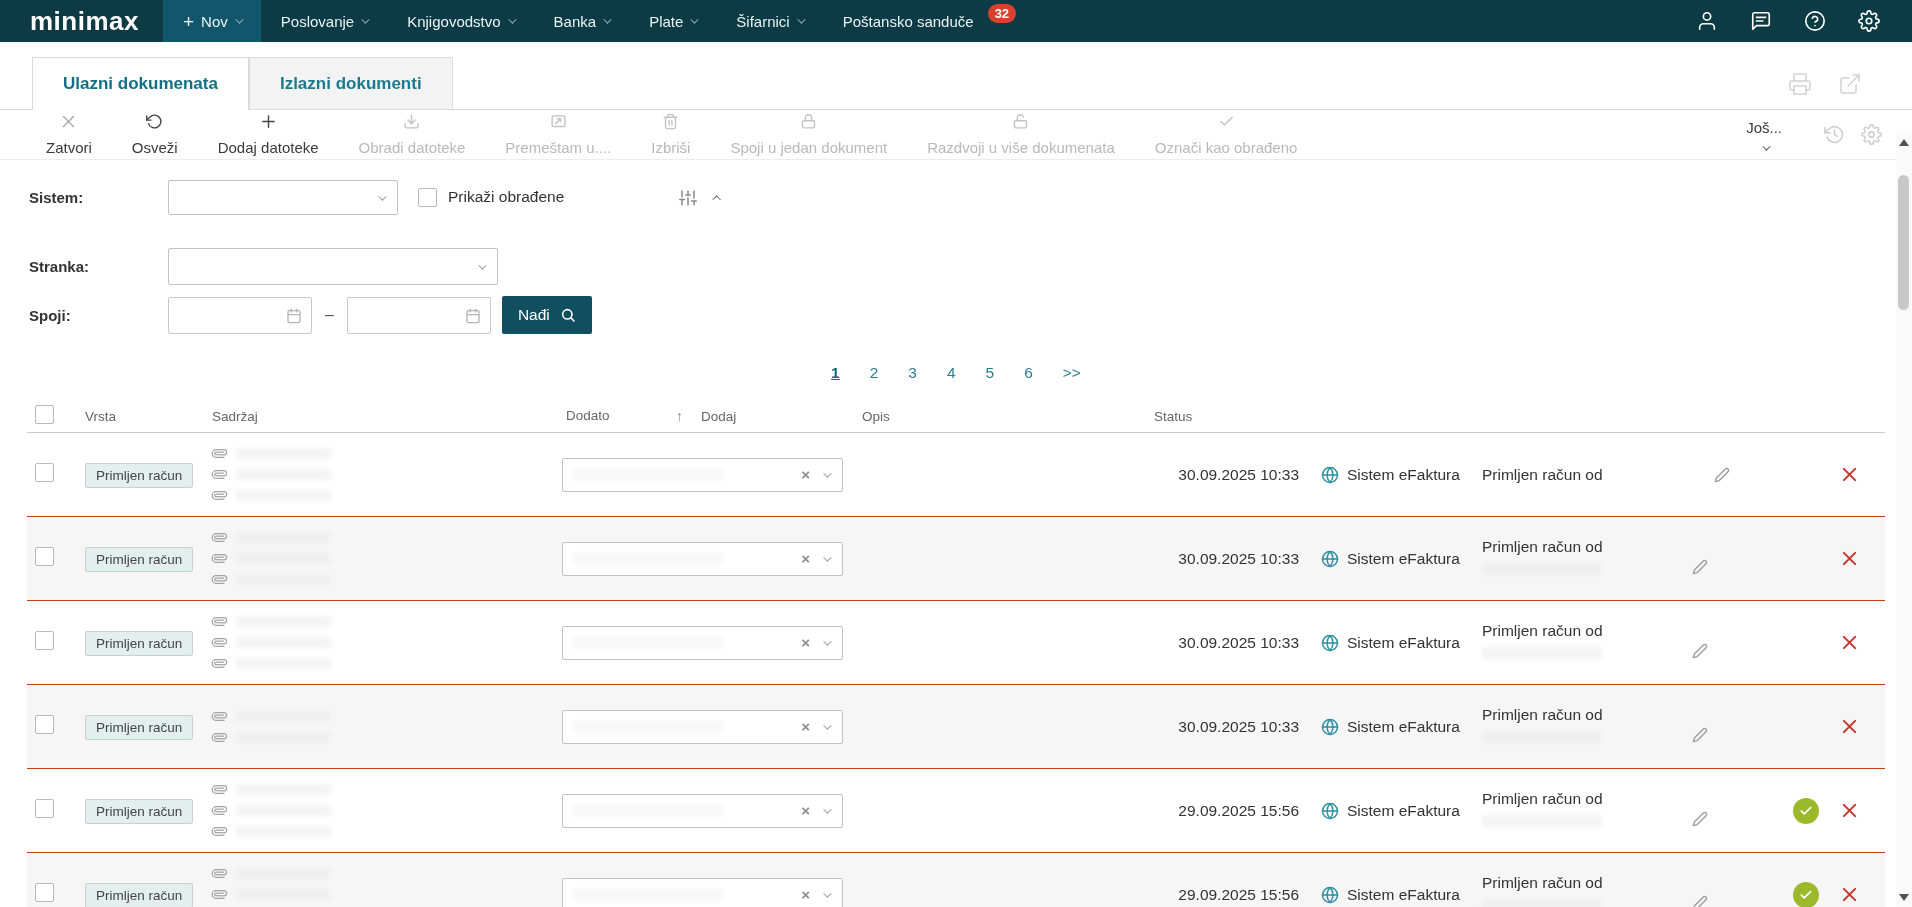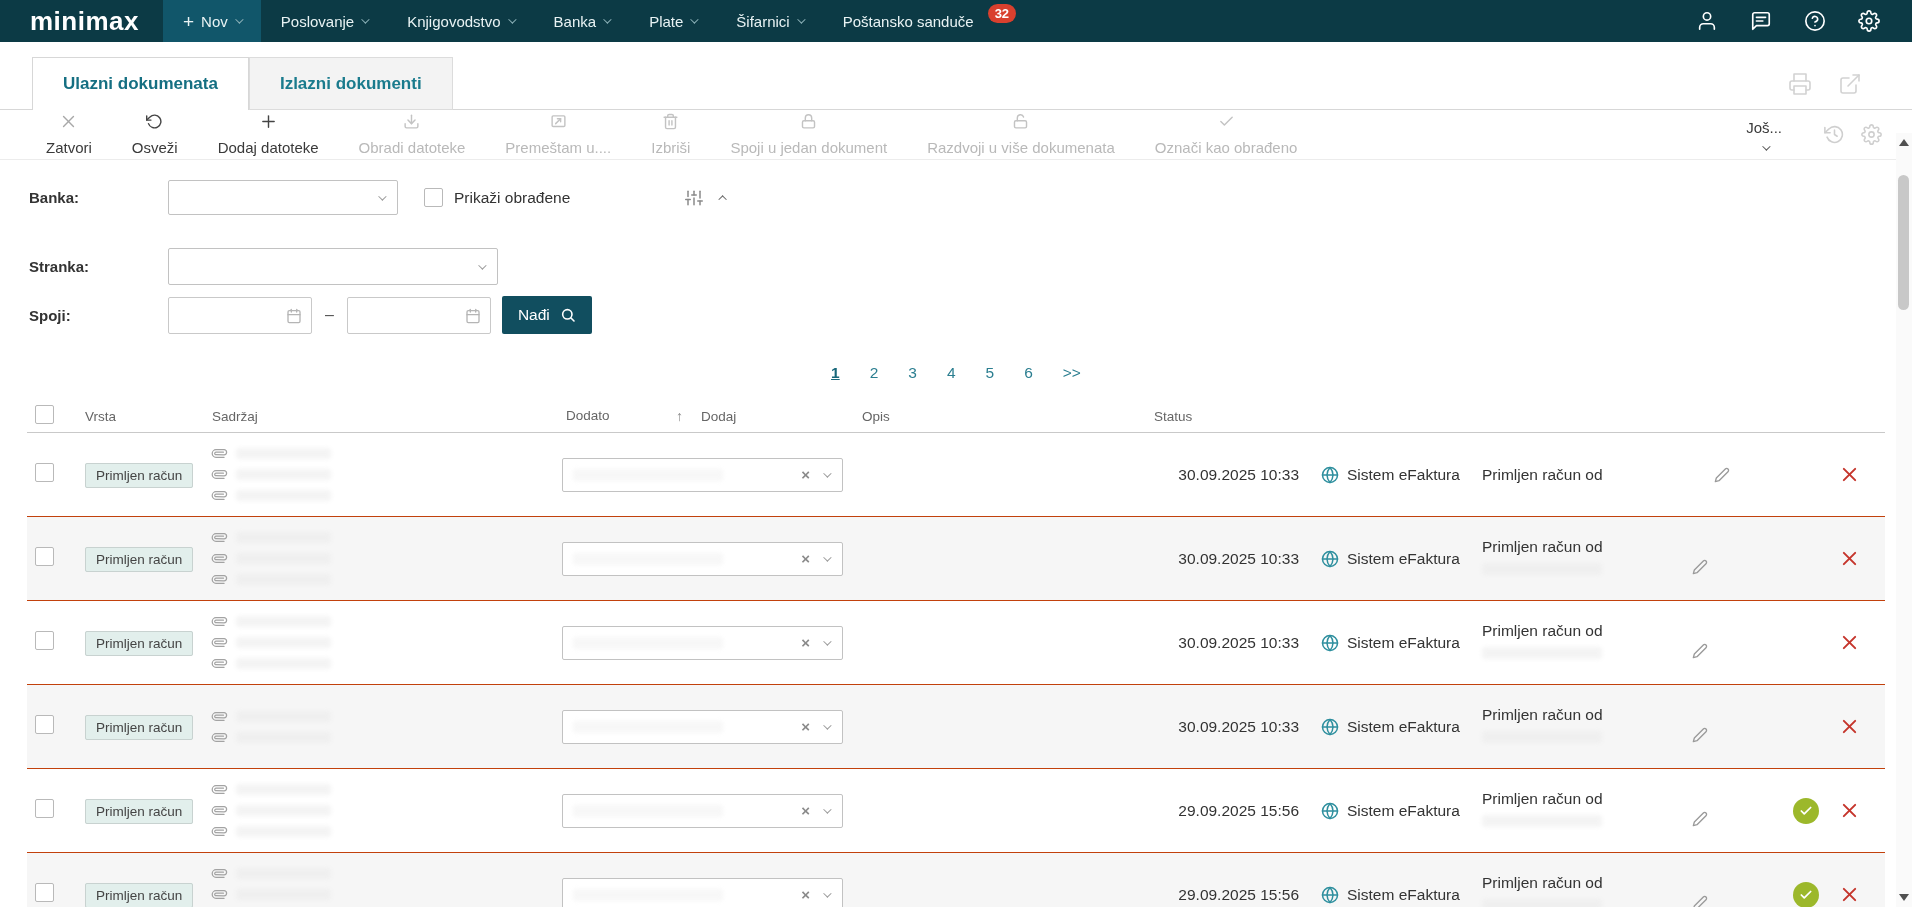--- a/index.html
+++ b/index.html
@@ -51,21 +51,21 @@
   
   .filters{padding:20px 0 16px 29px;}
   .f-row{display:flex; align-items:center; margin-bottom:33px;}
   .f-row:last-child{margin-bottom:0;}
   .f-label{width:139px; font-size:15px; font-weight:bold; color:#333;}
   .select{position:relative; background:#fff; border:1px solid #c2c2c2; border-radius:2px; display:flex; align-items:center;}
   .sel-vrsta{width:230px; height:35px;}
   .sel-stranka{width:330px; height:37px;}
   .select .chev{position:absolute; right:13px; color:#9a9a9a;}
   .checkbox{width:19px; height:19px; border:1px solid #b9b9b9; border-radius:2px; background:#fff; display:inline-block; cursor:pointer; flex:none;}
-  .f-check{display:flex; align-items:center; gap:11px; margin-left:26px; font-size:15.5px; color:#333;}
+  .f-check{display:flex; align-items:flex-start; gap:11px; margin-left:20px; font-size:15.5px; color:#333;}
   .f-tools{display:flex; align-items:center; gap:18px; margin-left:115px; color:#8a8a8a;}
   .f-tools svg{width:18px; height:18px; cursor:pointer;}
   .f-tools .chev{color:#666; cursor:pointer;}
   .datebox{width:144px; height:37px; border:1px solid #c9c9c9; border-radius:2px; background:#fff; position:relative;}
   .datebox svg{position:absolute; right:9px; top:10px; width:16px; height:16px; color:#b5b5b5;}
   .date-sep{margin:0 13px; color:#555; font-size:16px;}
   .find-btn{margin-left:11px; height:38px; padding:0 16px; background:var(--find-button-bg); color:#fff; border:none; border-radius:2px; font-family:inherit; font-size:15.5px; display:flex; align-items:center; gap:10px; cursor:pointer;}
   .find-btn svg{width:16px; height:16px; stroke-width:2.4;}
 
   
@@ -389,21 +389,21 @@
     <span>
         <svg class="i">
           <use href="#i-gear"></use>
         </svg>
       </span>
   </div>
 </div>
 
 <section class="filters">
   <div class="f-row">
-    <span class="f-label">Banka:</span>
+    <span class="f-label">Sistem:</span>
     <div class="select sel-vrsta">
       <span></span>
       <span class="chev"></span>
     </div>
     <label class="f-check">
       <span class="checkbox"></span>
       <span>Prikaži obrađene</span>
     </label>
     <span class="f-tools">
       <span>

